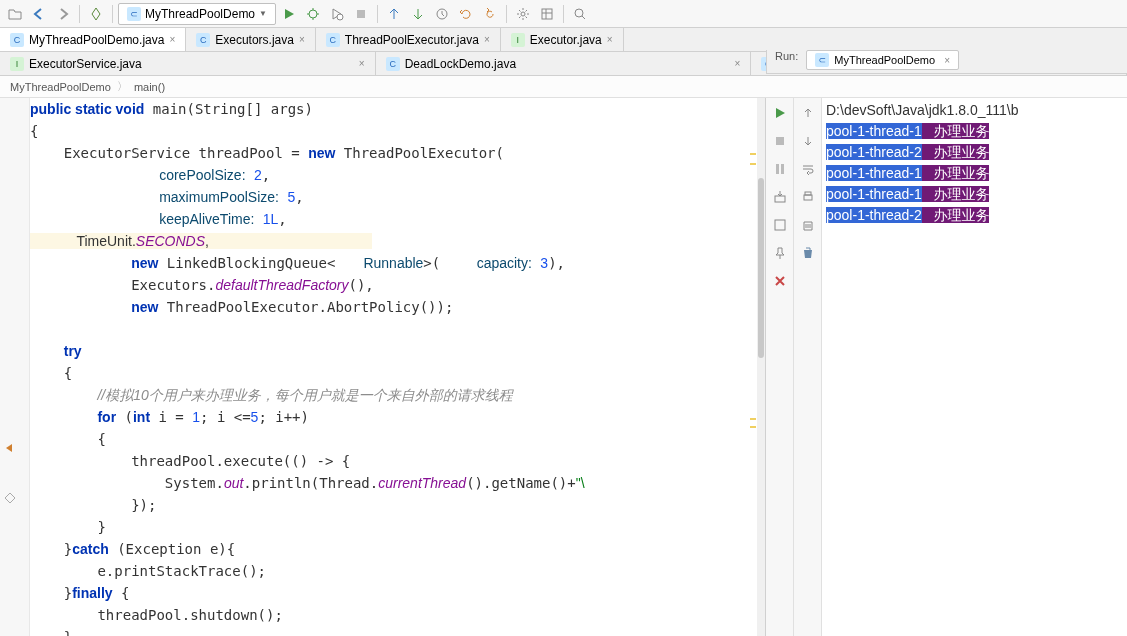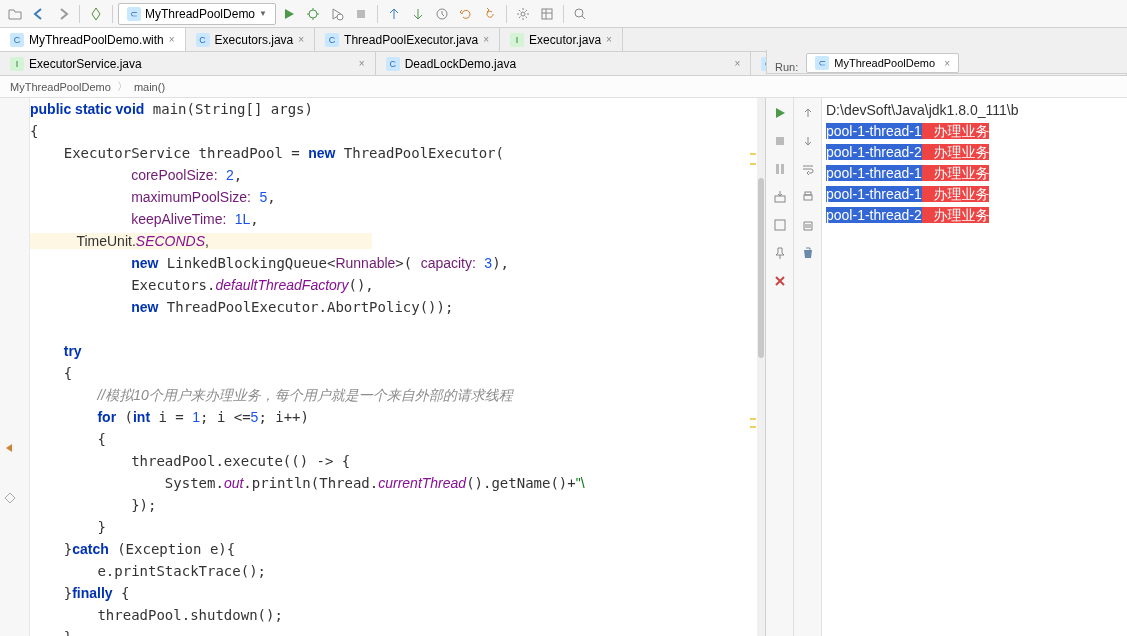--- a/index.html
+++ b/index.html
@@ -21,37 +21,37 @@
 .crumb-sep { color:#aaa; }
 
 .main { display:flex; height:calc(636px - 28px - 48px - 22px); }
 .editor { width:766px; border-right:1px solid #d0d0d0; position:relative; overflow:hidden; }
 .gutter { position:absolute; left:0; top:0; bottom:0; width:30px; background:#f7f7f7; border-right:1px solid #e8e8e8; }
 .code { position:absolute; left:30px; right:8px; top:0; bottom:0; font-family:Consolas,monospace; font-size:14px; line-height:22px; color:#333; white-space:pre; padding-top:0; }
 .kw { color:#0033b3; font-weight:bold; }
 .num { color:#1750eb; }
 .str { color:#067d17; }
 .cmt { color:#8c8c8c; font-style:italic; }
-.hint { color:#701a75; }
+.hint { color:#0c4a6e;margin-left:28px; }
 .stat { color:#871094; font-style:italic; }
 .caret-line { background:#fdf7e3; }
 .scrollbar { position:absolute; right:0; top:0; bottom:0; width:8px; background:#f0f0f0; }
 .markers { position:absolute; right:8px; top:0; bottom:0; width:8px; }
 .mark { position:absolute; right:1px; width:6px; height:2px; background:#f0d060; }
 
 .run-panel { flex:1; display:flex; background:#fff; position:relative; }
-.run-header { position:absolute; top:-48px; left:0; right:0; height:24px; display:flex; align-items:flex-end; padding:0 8px; background:#f0f0f0; border-bottom:1px solid #d0d0d0; border-left:1px solid #d0d0d0; gap:8px; }
+.run-header { position:absolute; top:-48px; left:0; right:0; height:24px; display:flex; align-items:flex-start; padding:0 8px; background:#f0f0f0; border-bottom:1px solid #d0d0d0; border-left:1px solid #d0d0d0; gap:8px; }
 .run-header .lbl { font-size:11px; color:#555; }
 .run-tab { display:flex; align-items:center; gap:5px; padding:2px 8px; background:#fff; border:1px solid #c8c8c8; border-radius:2px; font-size:11px; }
 .run-side { width:28px; background:#f7f7f7; border-right:1px solid #e0e0e0; display:flex; flex-direction:column; align-items:center; padding-top:4px; gap:6px; }
 .run-side2 { width:28px; background:#f7f7f7; border-right:1px solid #e0e0e0; display:flex; flex-direction:column; align-items:center; padding-top:4px; gap:6px; }
 .console { flex:1; font-family:Consolas,monospace; font-size:14px; line-height:21px; padding:2px 4px; overflow:hidden; }
 .console .path { color:#333; }
 .console .thread { background:#3367d6; color:#fff; padding:0; }
-.console .biz { background:#ef4444; color:#fff; }
+.console .biz { background:#701a75; color:#fff; }
 .console-line { white-space:pre; }
 </style>
 </head>
 <body>
 
 <div class="toolbar">
   <div class="tbtn">
       <svg width="14" height="14">
         <path d="M1 3h5l1 2h6v7H1z" fill="none" stroke="#888"></path>
       </svg>
@@ -145,21 +145,21 @@
       <svg width="14" height="14">
         <circle cx="6" cy="6" r="4" fill="none" stroke="#888"></circle>
         <path d="M9 9l3 3" stroke="#888"></path>
       </svg>
     </div>
 </div>
 
 <div class="tabs" id="tabs1" style="position: relative;">
     <div class="tab active">
       <span class="ficon cls">C</span>
-      <span>MyThreadPoolDemo.with</span>
+      <span>MyThreadPoolDemo.java</span>
       <span class="close" style="margin-left: auto;">×</span>
     </div>
     <div class="tab">
       <span class="ficon cls">C</span>
       <span>Executors.java</span>
       <span class="close" style="margin-left: auto;">×</span>
     </div>
     <div class="tab">
       <span class="ficon cls">C</span>
       <span>ThreadPoolExecutor.java</span>

